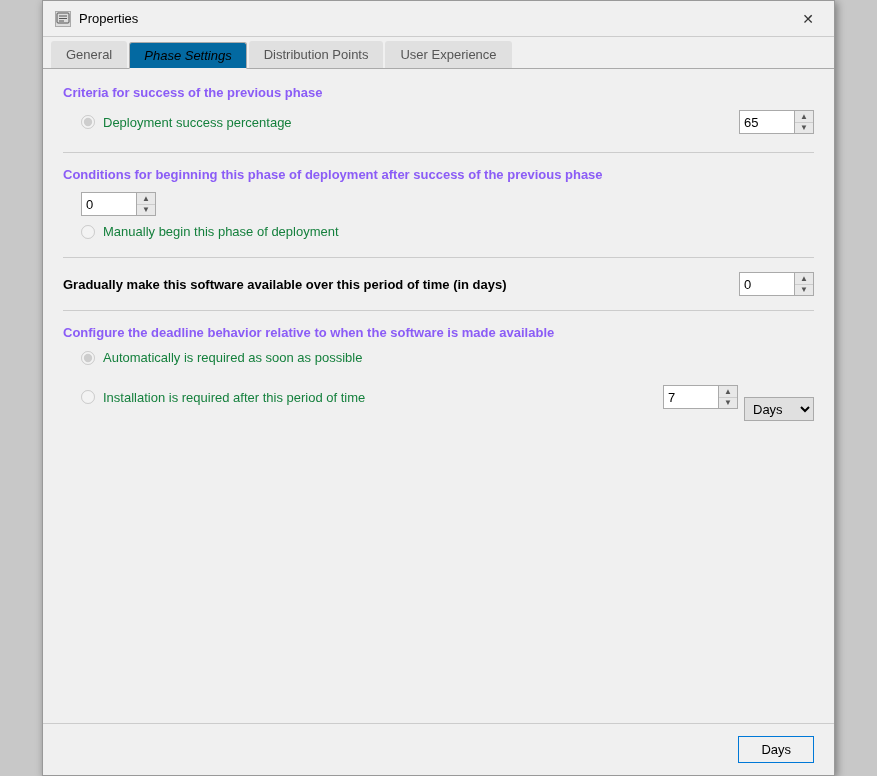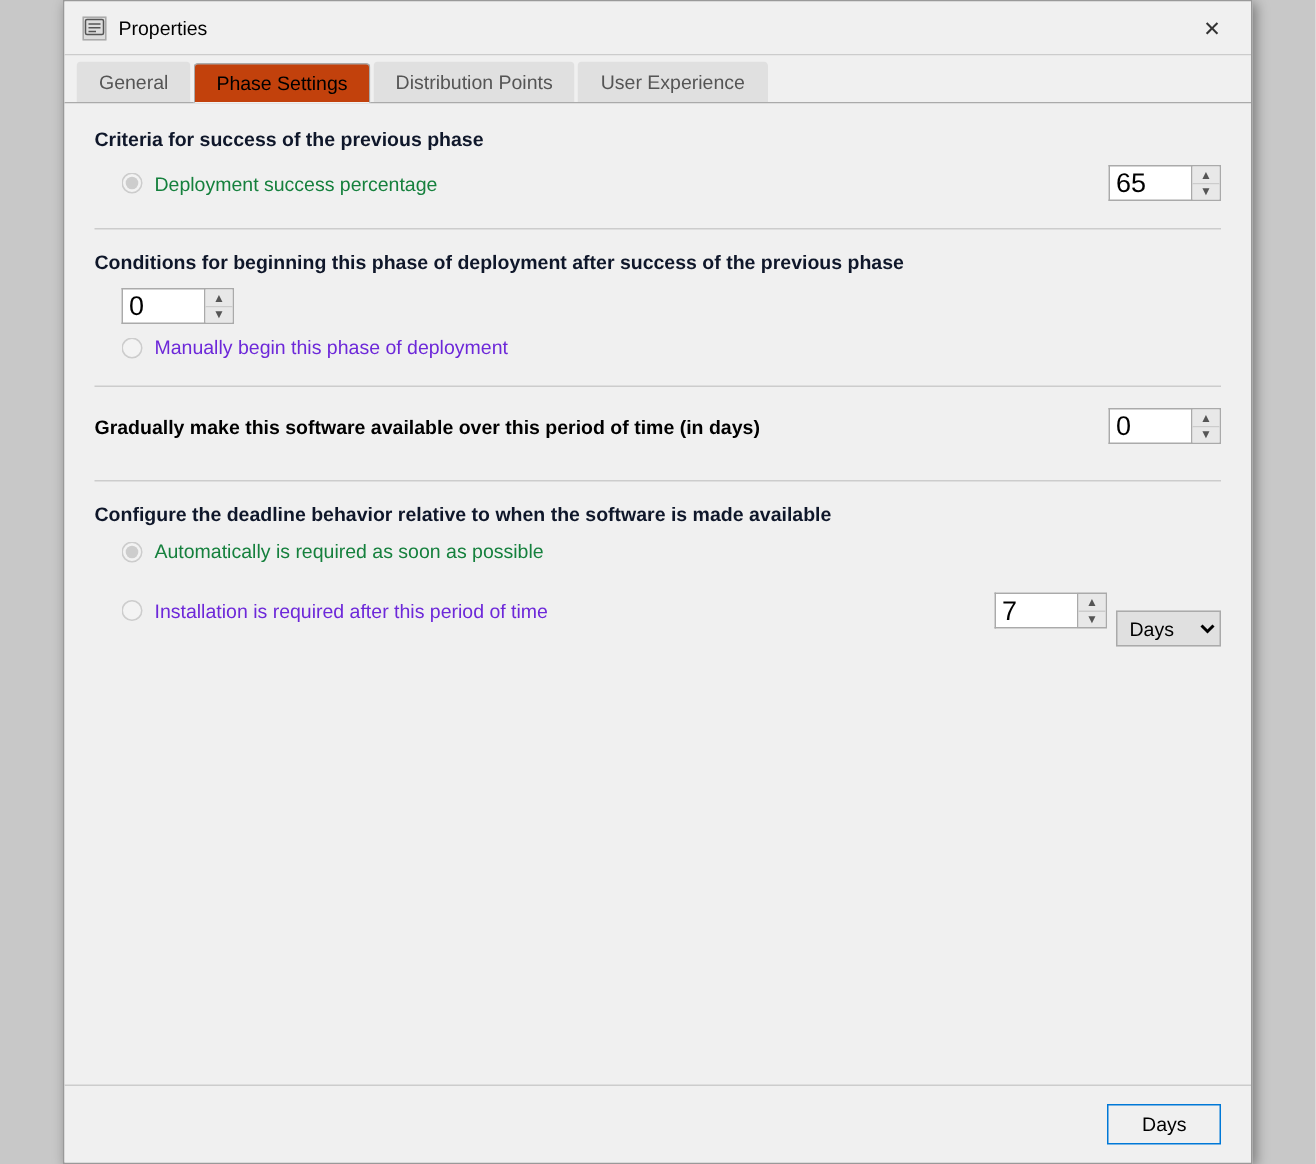--- a/index.html
+++ b/index.html
@@ -86,45 +86,46 @@
       cursor: pointer;
       border: 1px solid transparent;
       background: #e0e0e0;
       color: #555;
       margin-right: 2px;
       border-radius: 3px 3px 0 0;
       font-size: 13px;
     }
 
     .tab.active {
-      background: #c2410c;
+      background: #0369a1;
       border: 1px solid #aaa;
       border-bottom: 1px solid #f0f0f0;
       color: #000;
       font-weight: 500;
       position: relative;
       bottom: -1px;
       z-index: 1;
+      font-style: italic;
     }
 
     .content {
       flex: 1;
       padding: 16px 20px;
       background: #f0f0f0;
       overflow: auto;
     }
 
     .section {
       margin-bottom: 18px;
     }
 
     .section-title {
       font-size: 13px;
       font-weight: 600;
-      color: #0f172a;
+      color: #8b5cf6;
       margin-bottom: 10px;
     }
 
     .option-row {
       display: flex;
       align-items: center;
       justify-content: space-between;
       margin-bottom: 8px;
       padding-left: 18px;
     }
@@ -141,41 +142,41 @@
       height: 14px;
       accent-color: #0078d7;
     }
 
     .option-label {
       color: #15803d;
       font-size: 13px;
     }
 
     .option-label.disabled {
-      color: #6d28d9;
+      color: #15803d;
     }
 
     .spinner-wrapper {
       display: flex;
       align-items: center;
     }
 
     .spinner {
       display: flex;
       align-items: stretch;
       height: 24px;
     }
 
     .spinner input {
       width: 55px;
       height: 24px;
       border: 1px solid #aaa;
       border-right: none;
       padding: 0 4px;
-      font-size: 18px;
+      font-size: 13px;
       background: white;
       text-align: left;
     }
 
     .spinner-buttons {
       display: flex;
       flex-direction: column;
       border: 1px solid #aaa;
       background: #f0f0f0;
     }
@@ -201,21 +202,21 @@
     .divider {
       border: none;
       border-top: 1px solid #ccc;
       margin: 8px 0 14px 0;
     }
 
     .full-row {
       display: flex;
       align-items: center;
       justify-content: space-between;
-      margin-bottom: 24px;
+      margin-bottom: 14px;
     }
 
     .full-row-label {
       font-size: 13px;
       font-weight: 600;
       color: #000;
     }
 
     .period-row {
       display: flex;

